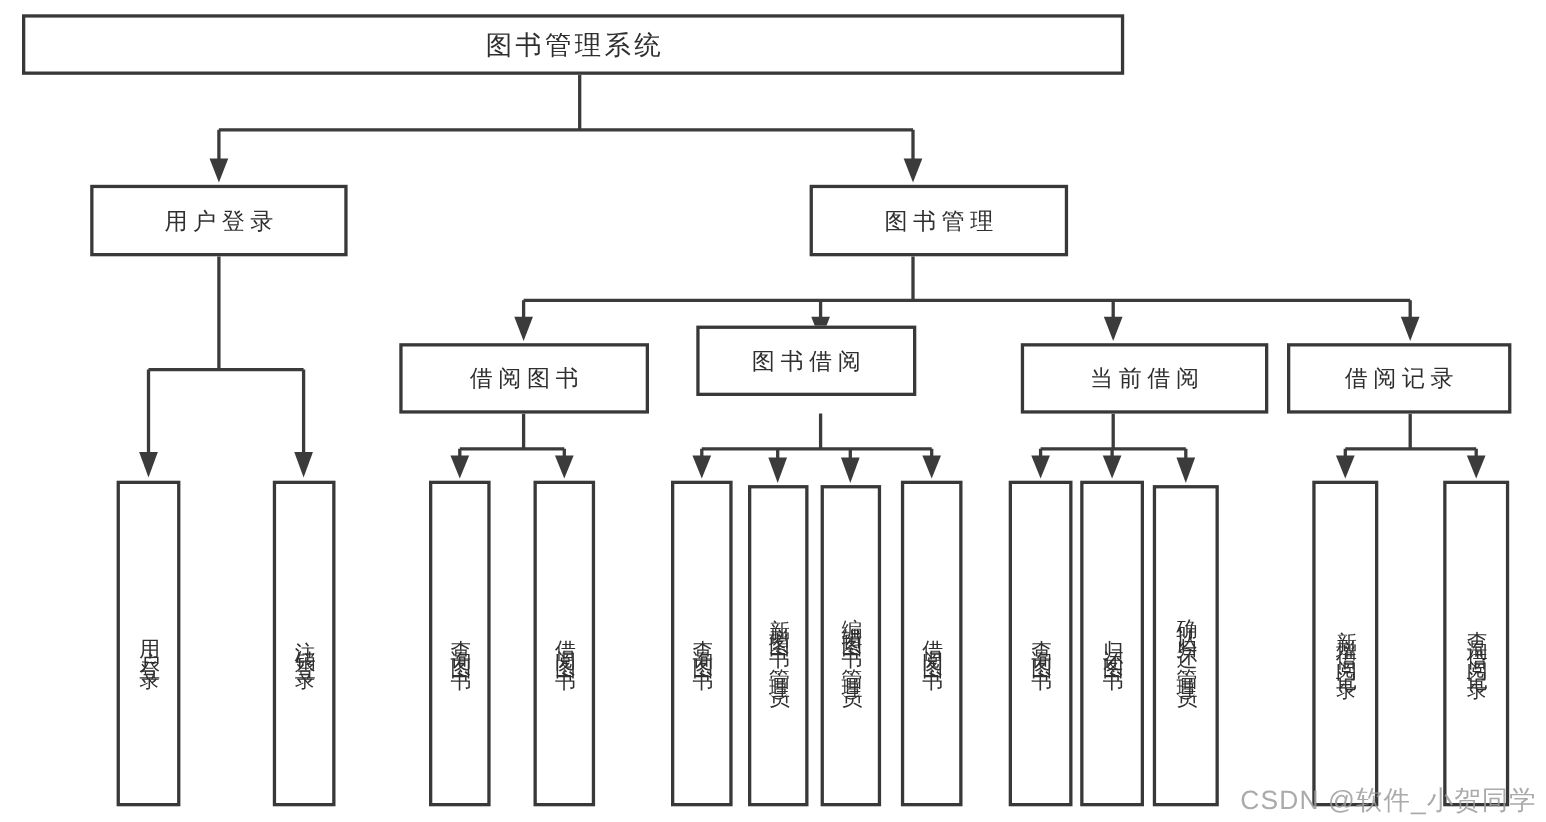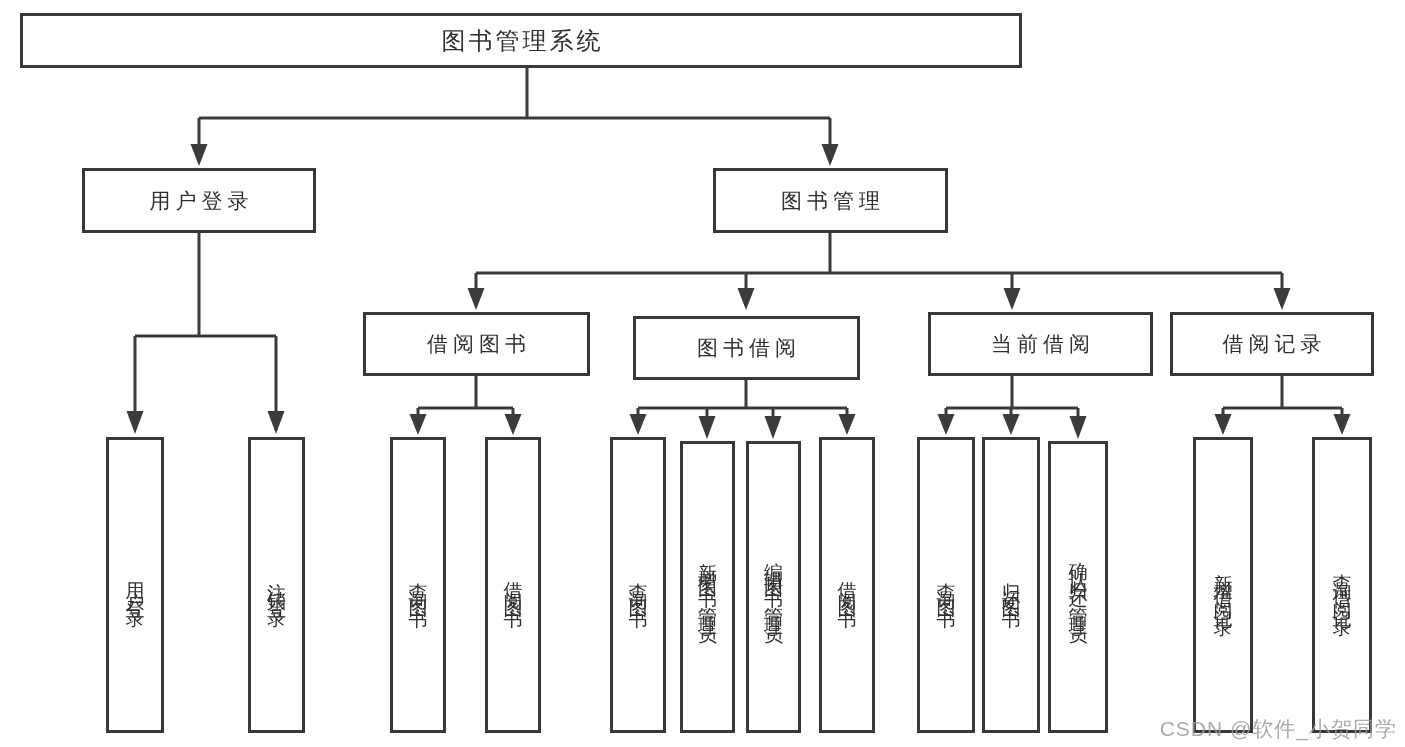--- a/index.html
+++ b/index.html
@@ -27,21 +27,21 @@
   }
   .lbl{white-space:nowrap;color:var(--text);}
   .h .lbl{font-size:21px;letter-spacing:5px;padding-left:5px;}
   .root-box .lbl{font-size:24px;letter-spacing:3px;padding-left:3px;}
   .v .lbl{
     writing-mode:vertical-rl;text-orientation:mixed;
     font-size:19px;letter-spacing:9px;padding:0;
   }
   .watermark{
     position:absolute;z-index:3;right:8px;bottom:4px;
-    font-size:21px;letter-spacing:1px;
+    font-size:24px;letter-spacing:1px;
     color:var(--watermark);opacity:.85;white-space:nowrap;
   }
 </style>
 </head>
 <body>
 
 <div class="canvas">
 
   <svg class="edges" width="1405" height="747" viewBox="0 0 1405 747">
     <g>
@@ -86,28 +86,28 @@
     </g>
   </svg>
 
   <div class="box h root-box" style="left:20px;top:13px;width:1002px;height:55px">
     <span class="lbl">图书管理系统</span>
   </div>
 
   <div class="box h" style="left:82px;top:168px;width:234px;height:65px">
     <span class="lbl">用户登录</span>
   </div>
-  <div class="box h" style="left:713px;top:168px;width:235px;height:65px">
+  <div class="box h" style="left:736px;top:168px;width:235px;height:65px">
     <span class="lbl">图书管理</span>
   </div>
 
   <div class="box h" style="left:363px;top:312px;width:227px;height:64px">
     <span class="lbl">借阅图书</span>
   </div>
-  <div class="box h" style="left:633px;top:316px;width:227px;height:64px">
+  <div class="box h" style="left:633px;top:296px;width:200px;height:64px">
     <span class="lbl">图书借阅</span>
   </div>
   <div class="box h" style="left:928px;top:312px;width:225px;height:64px">
     <span class="lbl">当前借阅</span>
   </div>
   <div class="box h" style="left:1170px;top:312px;width:204px;height:64px">
     <span class="lbl">借阅记录</span>
   </div>
 
   <div class="box v" style="left:106px;top:437px;width:58px;height:296px">

